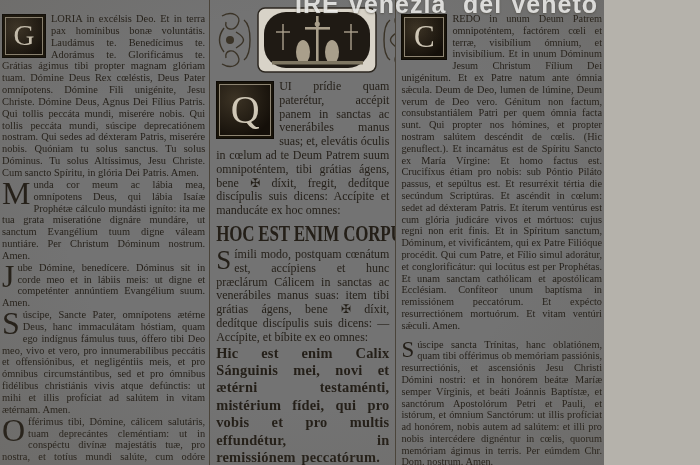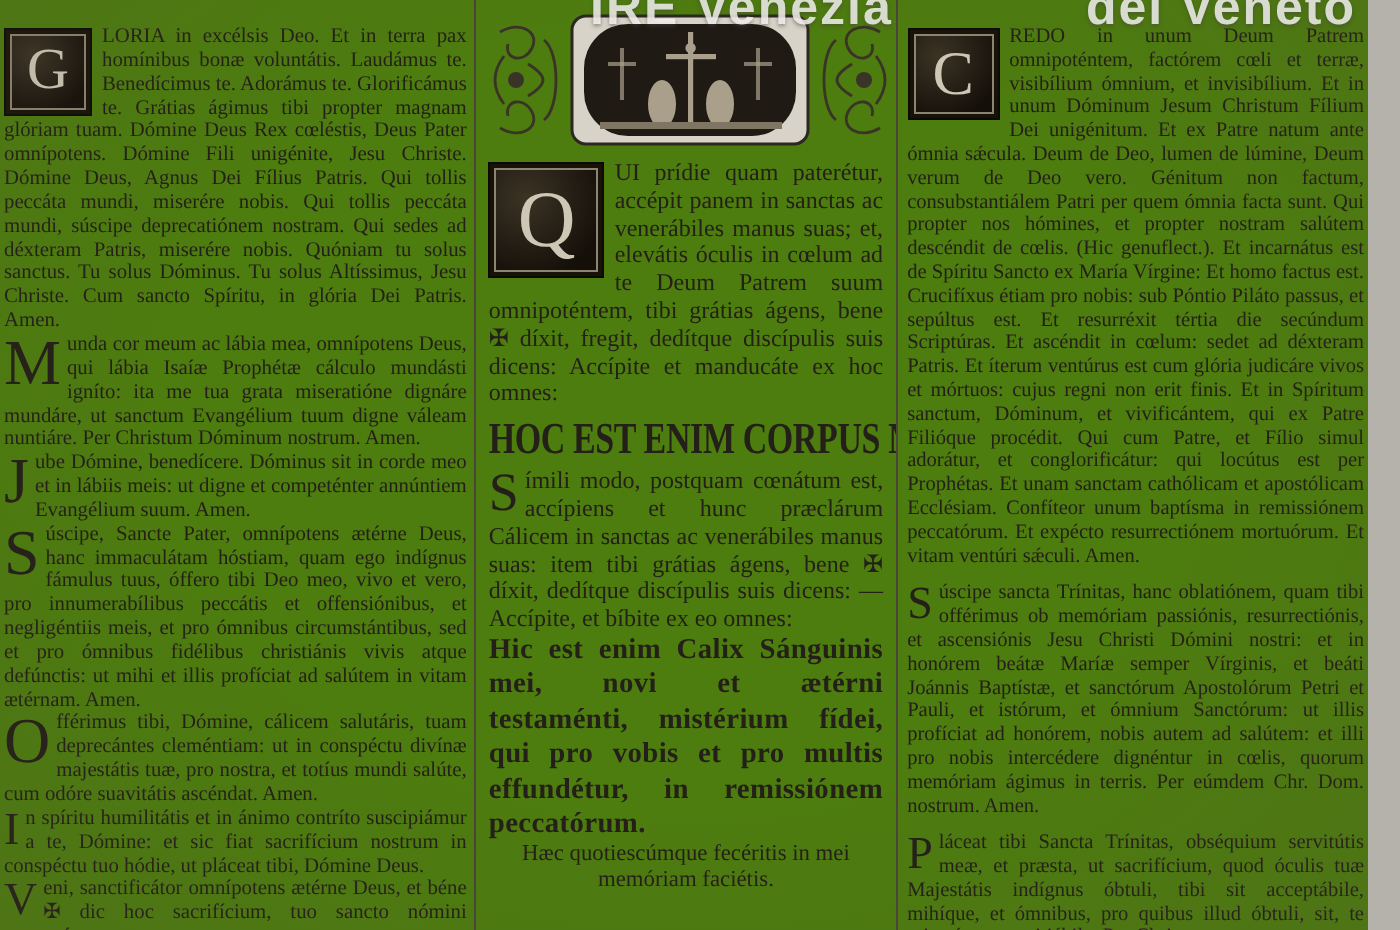--- a/index.html
+++ b/index.html
@@ -1,19 +1,19 @@
 <!DOCTYPE html>
 <html><head>
 <meta charset="utf-8">
 <style>
   html,body{margin:0;padding:0;background:#b5b2ab;}
   .page{
     position:relative;
-    width:684px;height:465px;
-    background:#4d7c0f;
+    width:604px;height:465px;
+    background:#737373;
     overflow:hidden;
     font-family:"Liberation Serif","DejaVu Serif",serif;
     color:#241f18;
   }
   .vignette{
     position:absolute;inset:0;pointer-events:none;z-index:5;
     background:radial-gradient(ellipse at 50% 45%, rgba(0,0,0,0) 55%, rgba(80,72,58,0.16) 100%);
   }
   .watermark{
     position:absolute;top:-10px;left:295px;right:6px;z-index:6;

